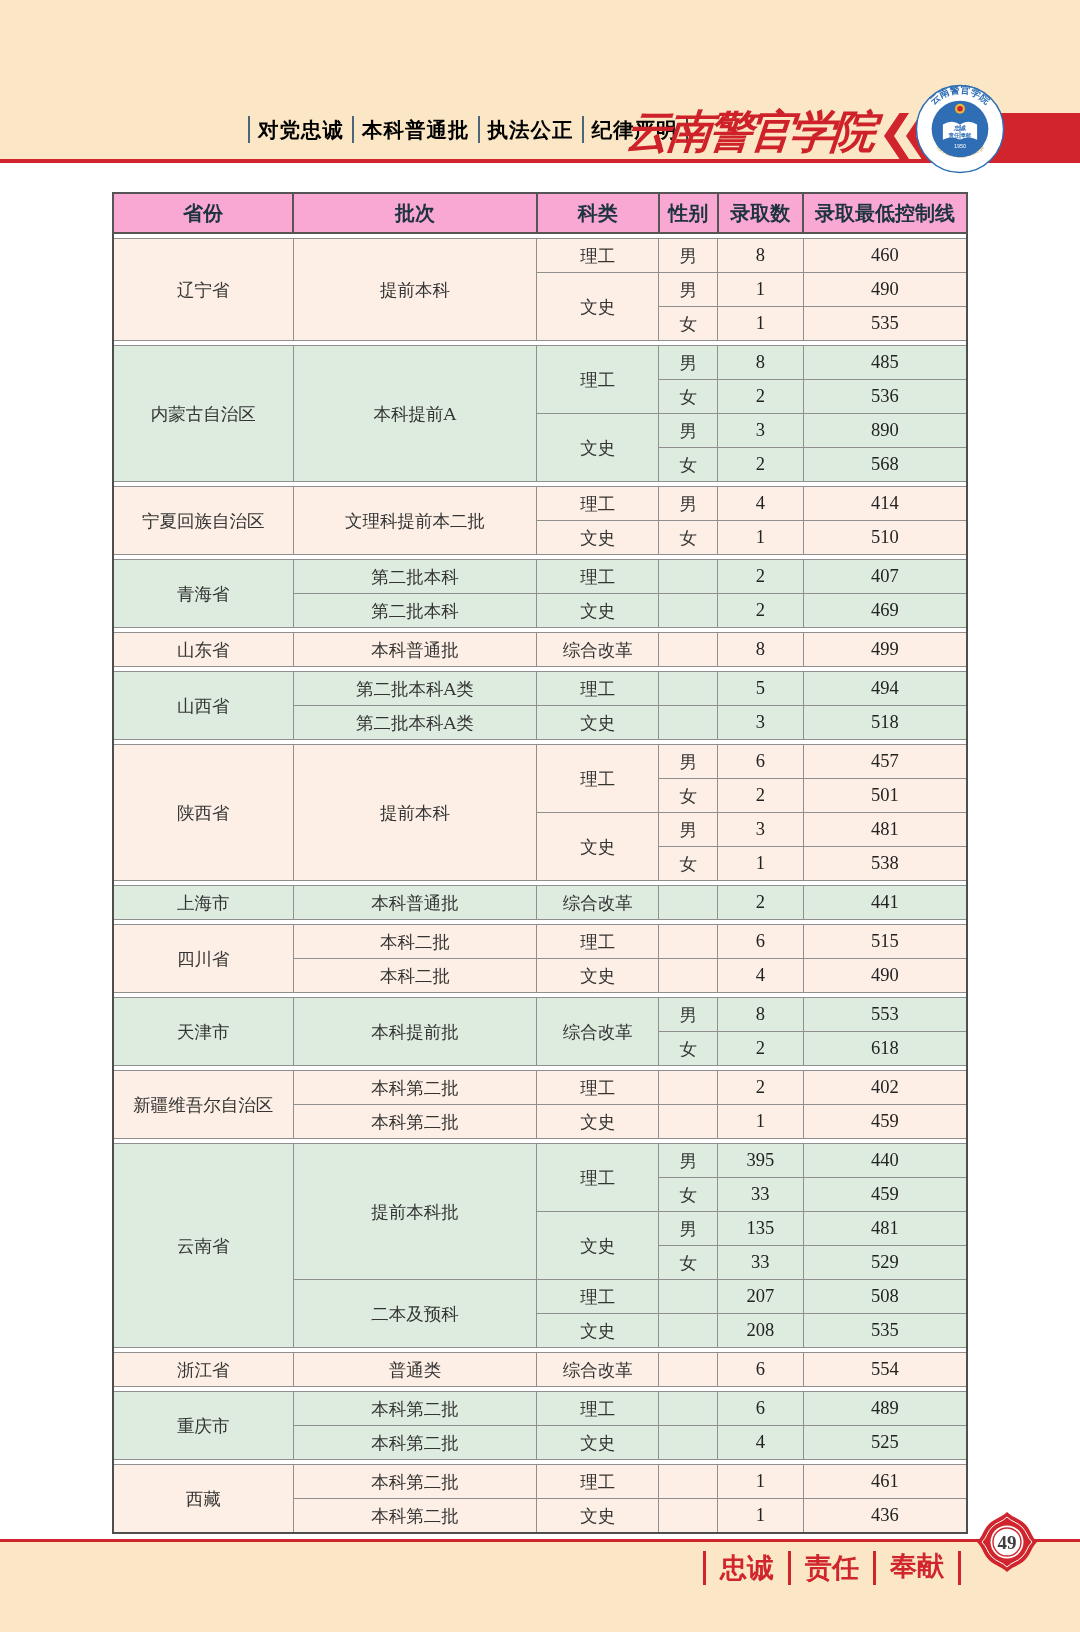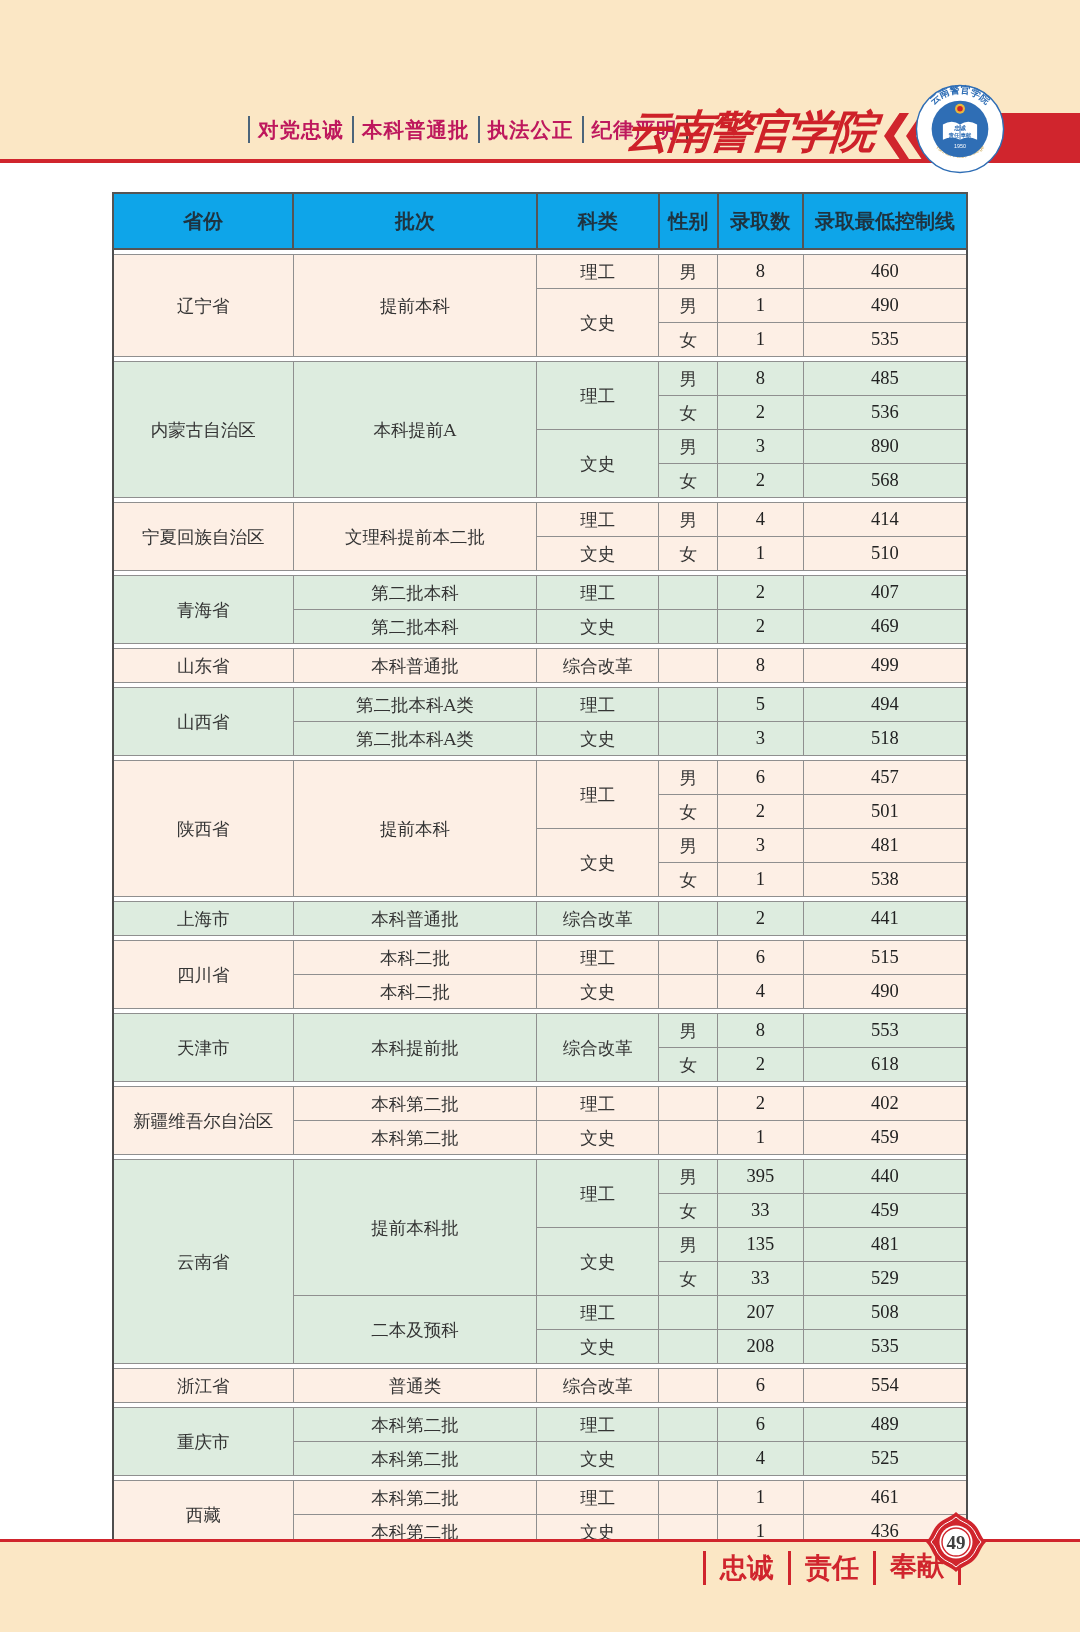--- a/index.html
+++ b/index.html
@@ -2,55 +2,55 @@
 <html><head>
 <meta charset="utf-8">
 <style>
   html,body{margin:0;padding:0;}
   body{width:1080px;height:1632px;background:#ffffff;font-family:"Liberation Sans",sans-serif;}
   .page{position:relative;width:1080px;height:1632px;overflow:hidden;background:#fff;}
 
   
   .top-band{position:absolute;left:0;top:0;width:1080px;height:159px;background:#fbe7c5;}
   .red-line-top{position:absolute;left:0;top:159px;width:1080px;height:4px;background:#d0252d;}
-  .slogan-row{position:absolute;left:248px;top:116px;display:flex;align-items:center;color:#be185d;}
+  .slogan-row{position:absolute;left:248px;top:116px;display:flex;align-items:center;color:#000000;}
   .slogan-item{font-size:20.5px;font-weight:600;letter-spacing:1px;line-height:27px;
       padding:0 8px;border-left:2px solid #4b657b;white-space:nowrap;}
   .slogan-item:last-child{border-right:2px solid #404040;}
   .brand{position:absolute;left:626px;top:108px;width:256px;font-family:"DejaVu Serif","Liberation Serif",serif;
       font-weight:bold;font-style:italic;font-size:45px;line-height:48px;color:#ce2129;
       letter-spacing:-4px;white-space:nowrap;transform:skewX(-5deg);}
   .chev{position:absolute;top:113px;width:25px;height:46px;background:#d0252d;
       clip-path:polygon(100% 0,62% 0,0 50%,62% 100%,100% 100%,40% 50%);}
   .chev1{left:884px;} .chev2{left:906px;}
   .red-band{position:absolute;top:113px;left:928px;right:0;height:46px;background:#d0252d;
       clip-path:polygon(24px 0,100% 0,100% 100%,24px 100%,0 50%);}
   .logo{position:absolute;left:915px;top:84px;width:90px;height:90px;}
 
   
   .table-wrap{position:absolute;left:112px;top:192px;width:856px;}
   table{width:100%;border-collapse:collapse;border:2px solid #4e4e4e;table-layout:fixed;}
-  thead th{background:#0ea5e9;color:#1e3340;font-size:20px;font-weight:bold;height:38px;
-      border:2px solid #555;font-family:"Liberation Sans","DejaVu Sans",sans-serif;padding:8px;}
+  thead th{background:#f9a8d4;color:#1e3340;font-size:20px;font-weight:bold;height:38px;
+      border:2px solid #555;font-family:"Liberation Sans","DejaVu Sans",sans-serif;padding:0;}
   tbody td{border:1px solid #8f8f8f;text-align:center;vertical-align:middle;font-size:17.5px;color:#343434;
       font-family:"DejaVu Serif","Liberation Serif",serif;height:33px;padding:0;overflow:hidden;}
   tbody tr.pink td{background:#fdefe5;}
   tbody tr.green td{background:#ddecdf;}
   tbody td.num{font-size:18.5px;font-family:"Liberation Serif","DejaVu Serif",serif;color:#222;}
   tbody tr.spacer td{height:4px;background:#ffffff;border-left:none;border-right:none;
       line-height:0;font-size:0;padding:0;}
 
   
   .red-line-bottom{position:absolute;left:0;top:1539px;width:1080px;height:3px;background:#d0252d;}
   .bottom-band{position:absolute;left:0;top:1542px;width:1080px;height:90px;background:#fbe7c5;}
   .footer-slogans{position:absolute;top:1551px;left:703px;display:flex;align-items:center;color:#d0252d;}
   .footer-slogan-item{font-size:27px;font-weight:bold;line-height:34px;padding:0 14px;
       border-left:3px solid #d0252d;white-space:nowrap;}
   .footer-slogan-item:last-child{border-right:3px solid #d0252d;font-family:Liberation Mono, monospace;}
-  .medallion{position:absolute;left:924px;top:1510px;width:64px;height:64px;}
+  .medallion{position:absolute;left:975px;top:1510px;width:64px;height:64px;}
 </style>
 </head>
 <body>
 
 <div class="page">
 
   <div class="top-band"></div>
   <div class="red-line-top"></div>
 
   <div class="slogan-row">

